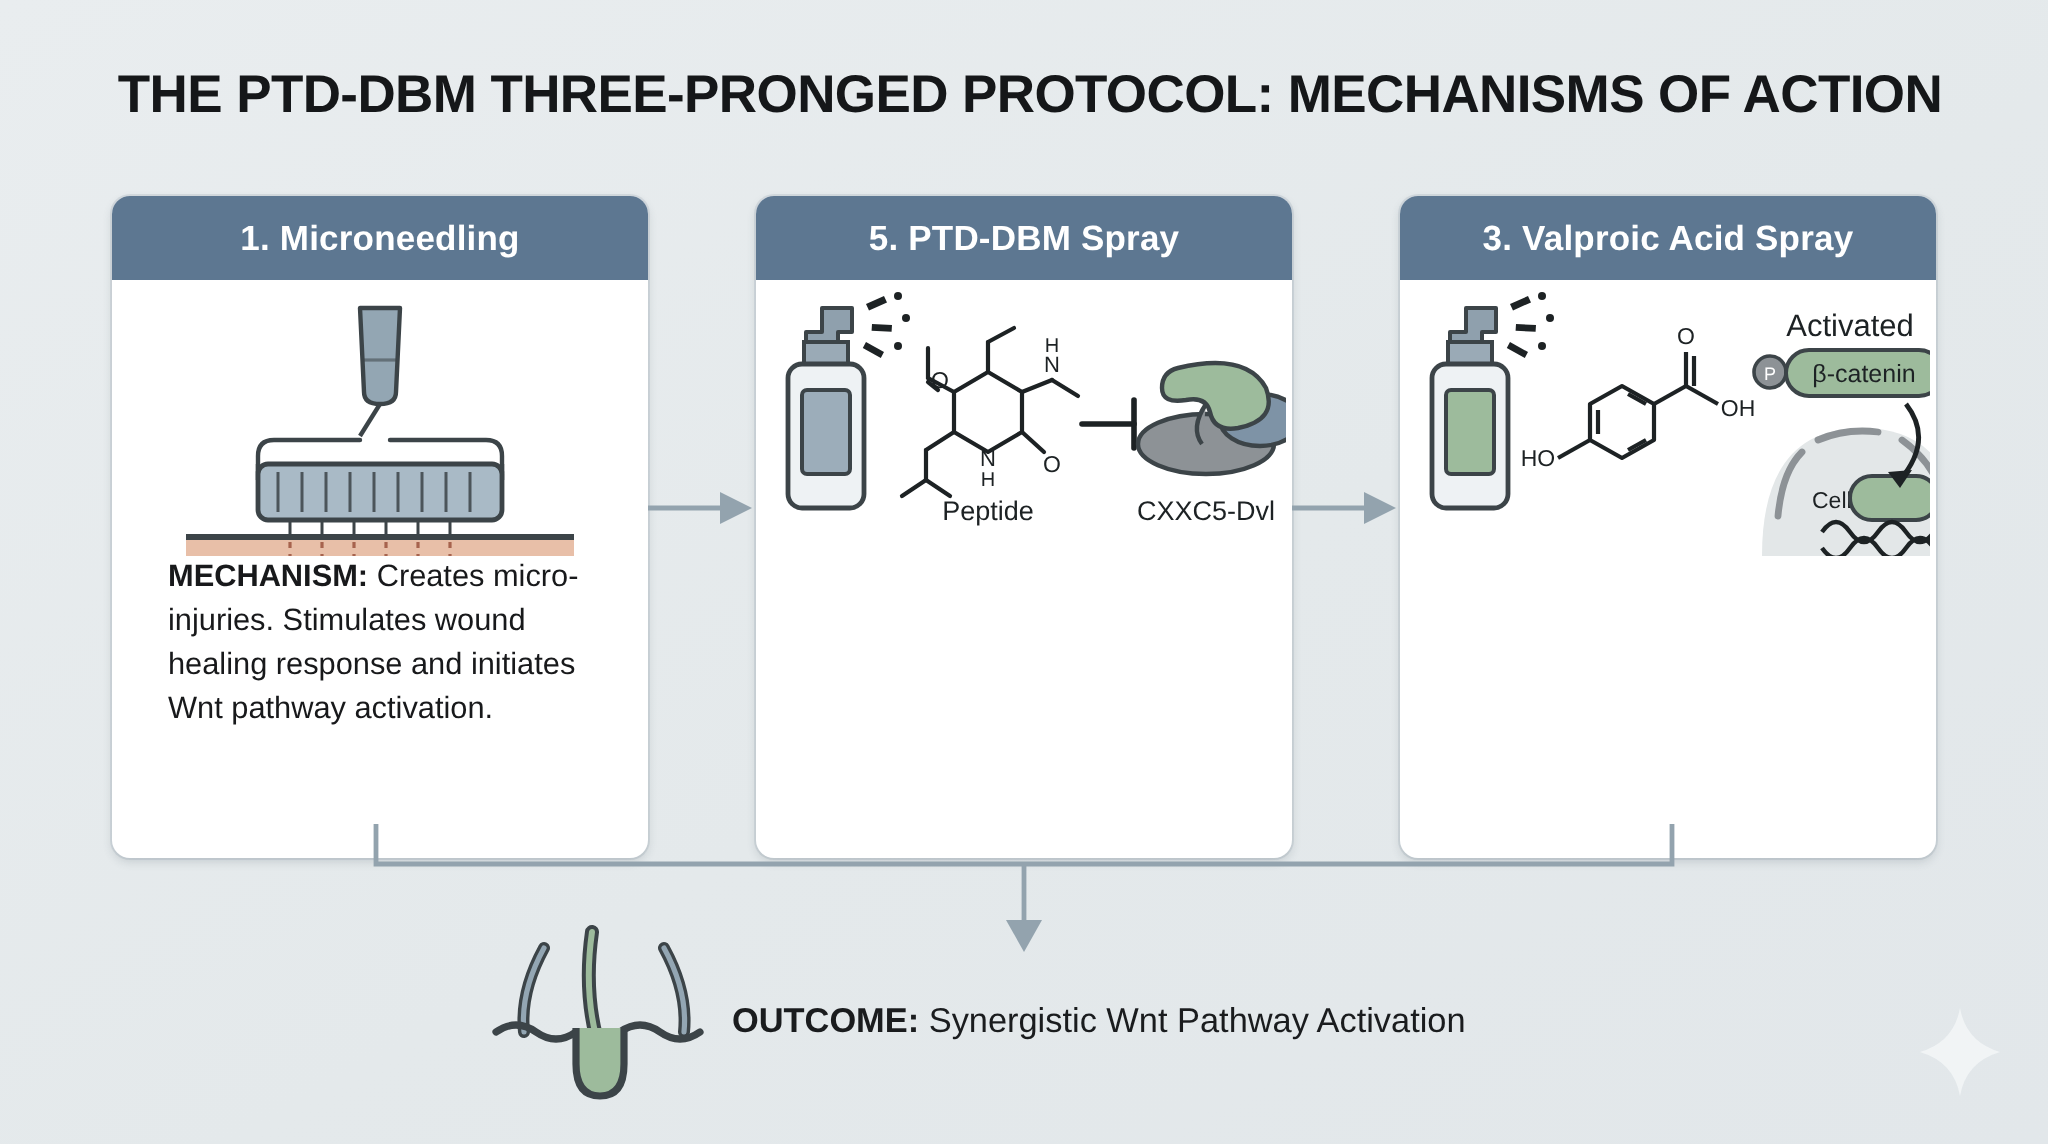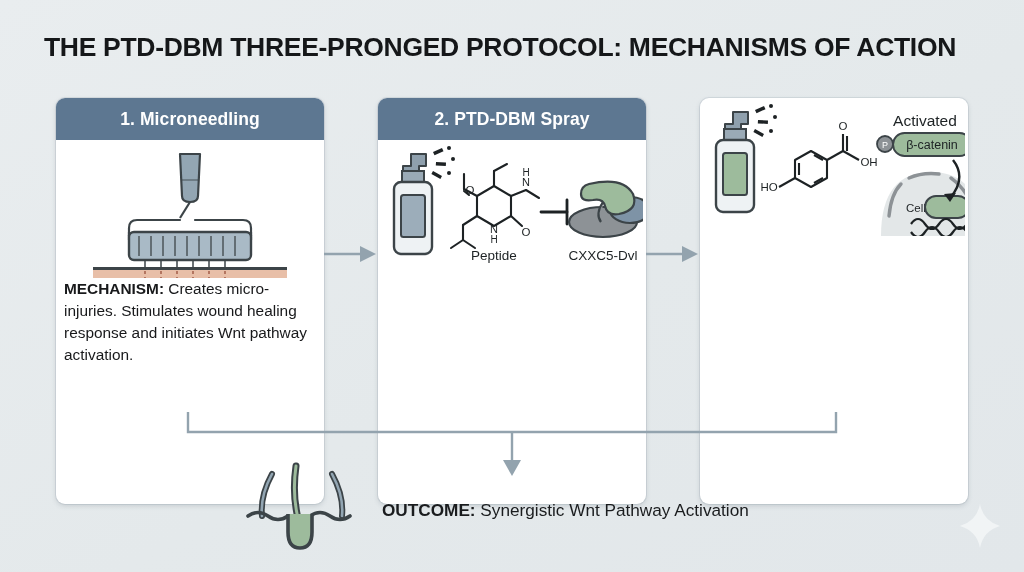--- a/index.html
+++ b/index.html
@@ -11,35 +11,35 @@
   }
   #stage {
     position: relative;
     width: 1024px; height: 572px;
     background: linear-gradient(150deg, #e9edef 0%, #e4e9eb 55%, #e2e7ea 100%);
   }
 
   
   #title {
     position: absolute;
-    top: 32px; left: 0; width: 1000px;
+    top: 32px; left: 15px; width: 1000px;
     text-align: center;
     font-size: 26.5px;
     font-weight: bold;
     letter-spacing: -0.3px;
     color: #151719;
     white-space: nowrap;
   }
 
   
   .card {
     position: absolute;
     top: 98px;
     width: 268px;
-    height: 406px;
+    height: 331px;
     background: #ffffff;
     border-radius: 9px;
     box-shadow: 0 2px 5px rgba(60,75,90,0.18), 0 0 0 1px rgba(150,165,178,0.22);
     overflow: hidden;
   }
   #card1 { left: 56px; }
   #card2 { left: 378px; }
   #card3 { left: 700px; }
 
   .card-head {
@@ -55,21 +55,21 @@
   }
 
   .card-art {
     position: relative;
     height: 138px;
     width: 100%;
   }
   .card-art svg { display: block; margin: 0 auto; }
 
   .card-body {
-    padding: 0 8px;
+    padding: 0 28px;
     font-size: 15.4px;
     line-height: 1.42;
     color: #18191b;
   }
   .card-body b { font-weight: bold; }
 
   
   .h-arrow {
     position: absolute;
     top: 243px;
@@ -91,21 +91,20 @@
     left: 246px; top: 462px;
     width: 700px; height: 96px;
     display: flex;
     align-items: center;
   }
   #follicle-icon { flex: 0 0 auto; margin-right: 12px; }
   #outcome-text {
     font-size: 17.2px;
     line-height: 1.45;
     color: #1a1c1e;
-    margin-left: 16px;
   }
   #outcome-text b { font-weight: bold; }
 
   
   #sparkle {
     position: absolute;
     right: 22px; bottom: 22px;
     width: 44px; height: 48px;
     opacity: .85;
   }
@@ -150,21 +149,21 @@
                    M118 131 L118 144 M134 131 L134 144 M150 131 L150 144"></path>
         </g>
       </svg>
     </div>
     <div class="card-body">
       <b>MECHANISM:</b><span> Creates micro-injuries. Stimulates wound healing response and initiates Wnt pathway activation.</span>
     </div>
   </div>
 
   <div class="card" id="card2">
-    <div class="card-head">2. PTD-DBM Spray</div>
+    <div class="card-head">5. PTD-DBM Spray</div>
     <div class="card-art">
       <svg width="262" height="138" viewBox="0 0 262 138">
 
         <g>
           <path d="M30 14 L45 14 L45 26 L38 26 L38 33 L22 33 L22 26 L30 26 Z" fill="#8fa0ad" stroke="#3c4448" stroke-width="2" stroke-linejoin="round"></path>
           <rect x="21" y="31" width="22" height="12" fill="#9aaab6" stroke="#3c4448" stroke-width="2"></rect>
           <rect x="13" y="42" width="38" height="72" rx="7" fill="#eef2f4" stroke="#3c4448" stroke-width="2.4"></rect>
           <rect x="20" y="55" width="24" height="42" rx="2.5" fill="#9cadba" stroke="#3c4448" stroke-width="2"></rect>
           <g fill="#1d2224">
             <path d="M52 12 l9 -4 l1.5 3.2 l-9 4 Z"></path>
@@ -210,20 +209,21 @@
           <path d="M208 44 Q242 36 252 54 Q258 70 238 74 Q226 76 224 66
                    Q222 58 212 60 Q200 62 200 54 Q200 46 208 44 Z" fill="#9dbb9c" stroke="#3c4448" stroke-width="2.2" stroke-linejoin="round"></path>
           <path d="M222 62 Q214 74 220 82" fill="#8d9296" stroke="#3c4448" stroke-width="2.2"></path>
         </g>
         <text x="222" y="120" font-family="Liberation Sans, sans-serif" font-size="13.5" fill="#1d2224" text-anchor="middle">CXXC5-Dvl</text>
       </svg>
     </div>
   </div>
 
   <div class="card" id="card3">
+    <div class="card-head">3. Valproic Acid Spray</div>
     <div class="card-art">
       <svg width="262" height="138" viewBox="0 0 262 138">
 
         <g>
           <path d="M30 14 L45 14 L45 26 L38 26 L38 33 L22 33 L22 26 L30 26 Z" fill="#8fa0ad" stroke="#3c4448" stroke-width="2" stroke-linejoin="round"></path>
           <rect x="21" y="31" width="22" height="12" fill="#9aaab6" stroke="#3c4448" stroke-width="2"></rect>
           <rect x="13" y="42" width="38" height="72" rx="7" fill="#eef2f4" stroke="#3c4448" stroke-width="2.4"></rect>
           <rect x="20" y="55" width="24" height="42" rx="2.5" fill="#9dbb9c" stroke="#3c4448" stroke-width="2"></rect>
           <g fill="#1d2224">
             <path d="M52 12 l9 -4 l1.5 3.2 l-9 4 Z"></path>

